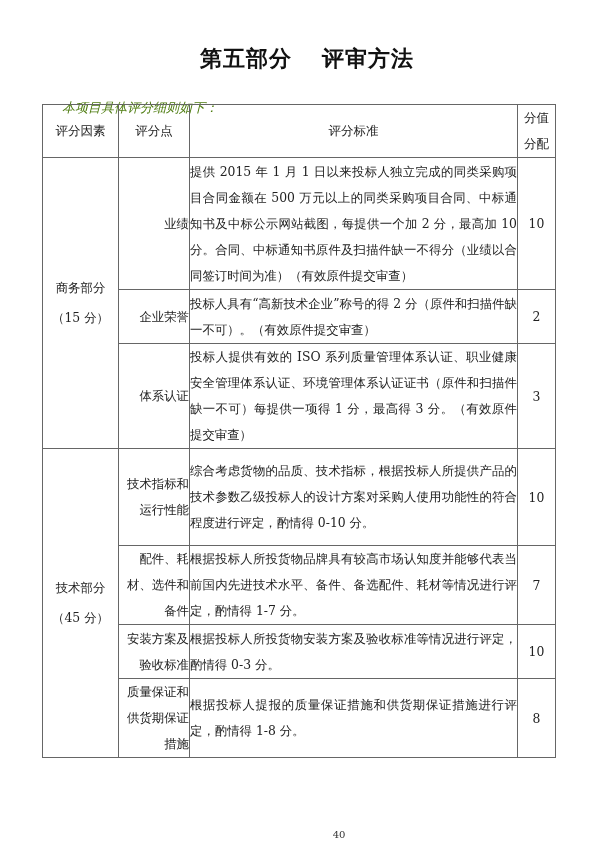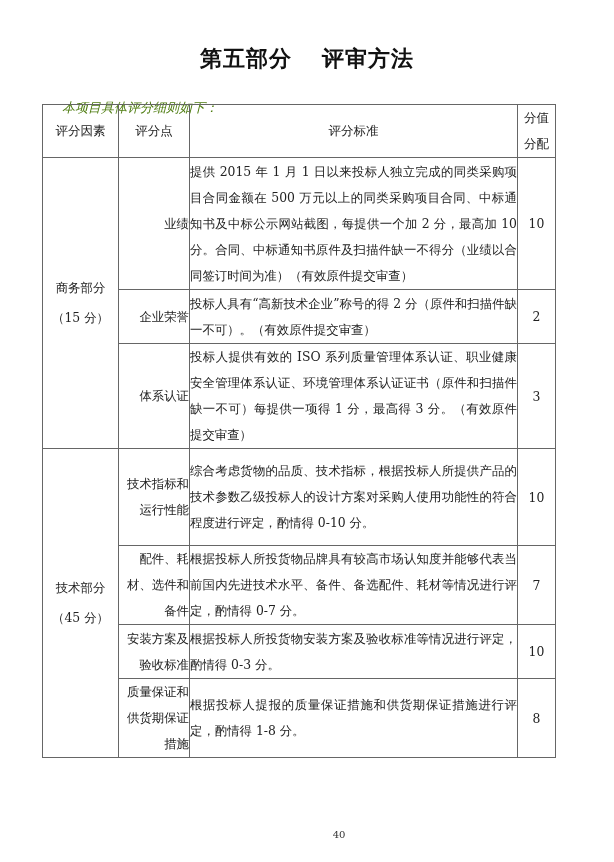--- a/index.html
+++ b/index.html
@@ -86,21 +86,21 @@
     <td rowspan="4" class="cat">
       <div>技术部分</div>
       <div>（45 分）</div>
     </td>
     <td class="point">技术指标和运行性能</td>
     <td class="std">综合考虑货物的品质、技术指标，根据投标人所提供产品的技术参数乙级投标人的设计方案对采购人使用功能性的符合程度进行评定，酌情得 0-10 分。</td>
     <td class="score-val">10</td>
   </tr>
   <tr style="height:79px">
     <td class="point">配件、耗材、选件和备件</td>
-    <td class="std">根据投标人所投货物品牌具有较高市场认知度并能够代表当前国内先进技术水平、备件、备选配件、耗材等情况进行评定，酌情得 0-7 分。</td>
+    <td class="std">根据投标人所投货物品牌具有较高市场认知度并能够代表当前国内先进技术水平、备件、备选配件、耗材等情况进行评定，酌情得 1-7 分。</td>
     <td class="score-val">7</td>
   </tr>
   <tr style="height:54px">
     <td class="point">安装方案及验收标准</td>
     <td class="std">根据投标人所投货物安装方案及验收标准等情况进行评定，酌情得 0-3 分。</td>
     <td class="score-val">10</td>
   </tr>
   <tr style="height:79px">
     <td class="point">质量保证和供货期保证措施</td>
     <td class="std">根据投标人提报的质量保证措施和供货期保证措施进行评定，酌情得 1-8 分。</td>

